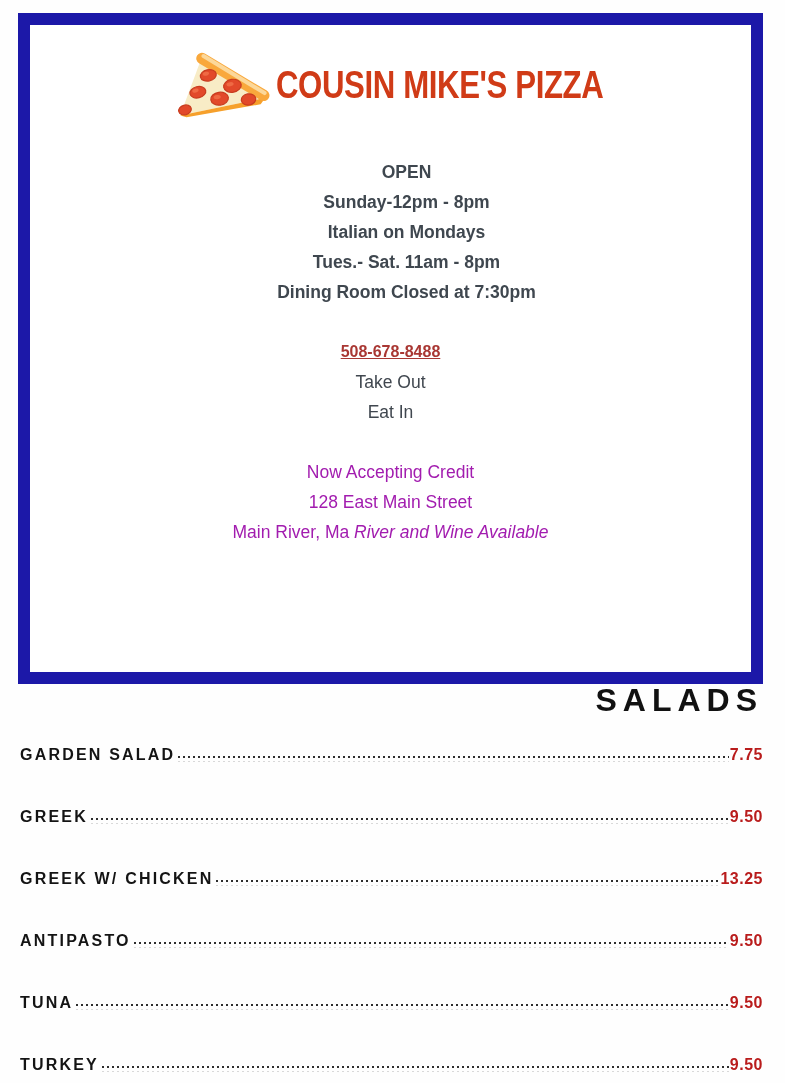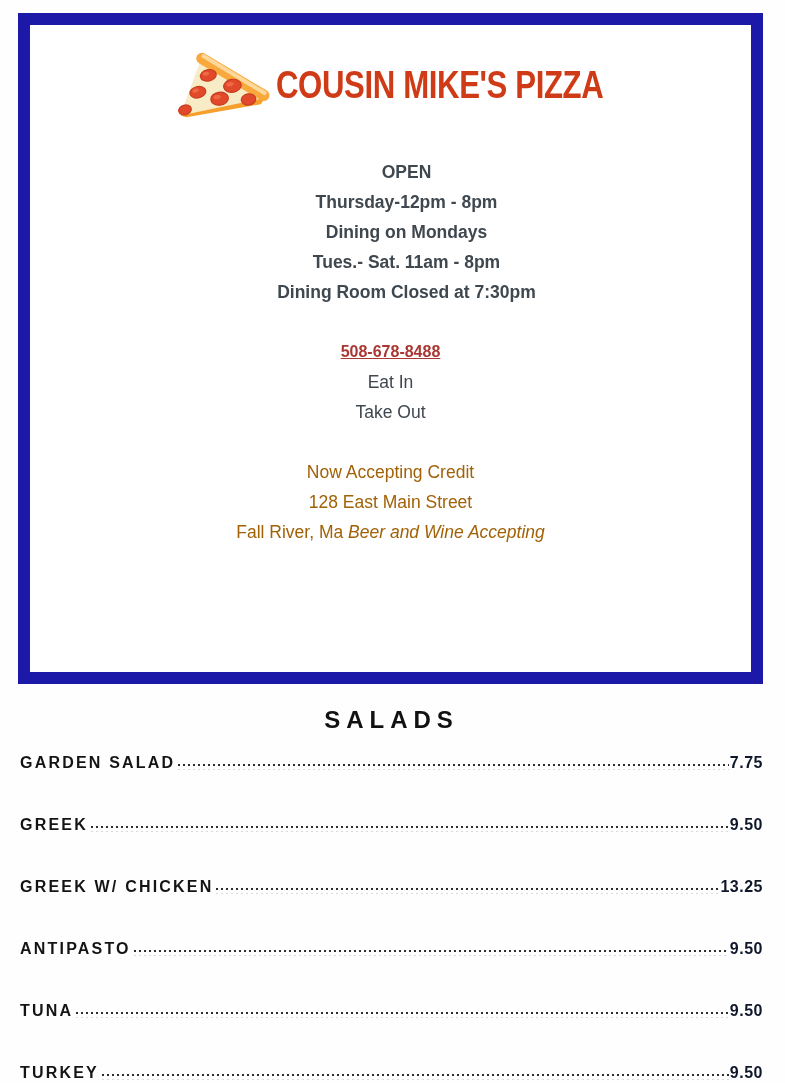--- a/index.html
+++ b/index.html
@@ -61,45 +61,45 @@
     font-weight: 400;
     line-height: 30px;
     color: #40474f;
   }
 
   .info-block { margin-top: 30px; }
   .info-line {
     font-size: 17.5px;
     font-weight: 400;
     line-height: 30px;
-    color: #a16207;
+    color: #a21caf;
   }
   .info-line .italic { font-style: italic; }
 
   
   .menu-section { padding: 0 22px 30px 20px; }
   .section-title {
-    text-align: center;
-    font-size: 24px;
+    text-align: right;
+    font-size: 32px;
     font-weight: 700;
     letter-spacing: 6px;
     color: #111111;
-    margin-top: 20px;
+    margin-top: 0;
     line-height: 32px;
   }
   .section-note {
     text-align: center;
     font-size: 11.5px;
     font-weight: 400;
     color: #222222;
     margin-top: 14px;
     letter-spacing: 0.2px;
   }
 
-  .menu-list { margin-top: 16px; }
+  .menu-list { margin-top: 28px; }
   .menu-row {
     display: flex;
     align-items: flex-end;
     margin-bottom: 41px;
     height: 21px;
   }
   .item-name {
     font-size: 16px;
     font-weight: 700;
     letter-spacing: 2.2px;
@@ -115,21 +115,21 @@
       repeating-linear-gradient(to right, #2d2d2d 0 2px, transparent 2px 5px),
       repeating-linear-gradient(to right, #d9d9d9 0 2px, transparent 2px 5px);
     background-size: 100% 2px, 100% 1px;
     background-position: 0 0, 0 5px;
     background-repeat: no-repeat;
   }
   .item-price {
     font-size: 16px;
     font-weight: 700;
     letter-spacing: 0.5px;
-    color: #0f172a;
+    color: #b91c1c;
     white-space: nowrap;
     line-height: 21px;
   }
 </style>
 </head>
 <body>
 
 <div class="header-card">
 
   <div class="brand-row">
@@ -155,36 +155,36 @@
         <ellipse cx="70" cy="45" rx="4.5" ry="2.6" transform="rotate(-10 70 45)"></ellipse>
         <ellipse cx="54" cy="61" rx="4.5" ry="2.6" transform="rotate(-8 54 61)"></ellipse>
         <ellipse cx="27" cy="53" rx="4" ry="2.4" transform="rotate(-14 27 53)"></ellipse>
       </g>
     </svg>
     <div class="brand-title">COUSIN MIKE'S PIZZA</div>
   </div>
 
   <div class="hours-block">
     <div class="hours-line">OPEN</div>
-    <div class="hours-line">Thursday-12pm - 8pm</div>
-    <div class="hours-line">Dining on Mondays</div>
+    <div class="hours-line">Sunday-12pm - 8pm</div>
+    <div class="hours-line">Italian on Mondays</div>
     <div class="hours-line">Tues.- Sat. 11am - 8pm</div>
     <div class="hours-line">Dining Room Closed at 7:30pm</div>
   </div>
 
   <div class="phone-block">
     <a class="phone-link">508-678-8488</a>
+    <div class="service-line">Take Out</div>
     <div class="service-line">Eat In</div>
-    <div class="service-line">Take Out</div>
   </div>
 
   <div class="info-block">
     <div class="info-line">Now Accepting Credit</div>
     <div class="info-line">128 East Main Street</div>
-    <div class="info-line"><span>Fall River, Ma </span><span class="italic">Beer and Wine Accepting</span></div>
+    <div class="info-line"><span>Main River, Ma </span><span class="italic">River and Wine Available</span></div>
   </div>
 
 </div>
 
 <div class="menu-section">
   <div class="section-title">SALADS</div>
 
   <div class="menu-list" id="menu-list">
   <div class="menu-row">
     <span class="item-name">GARDEN SALAD</span>

